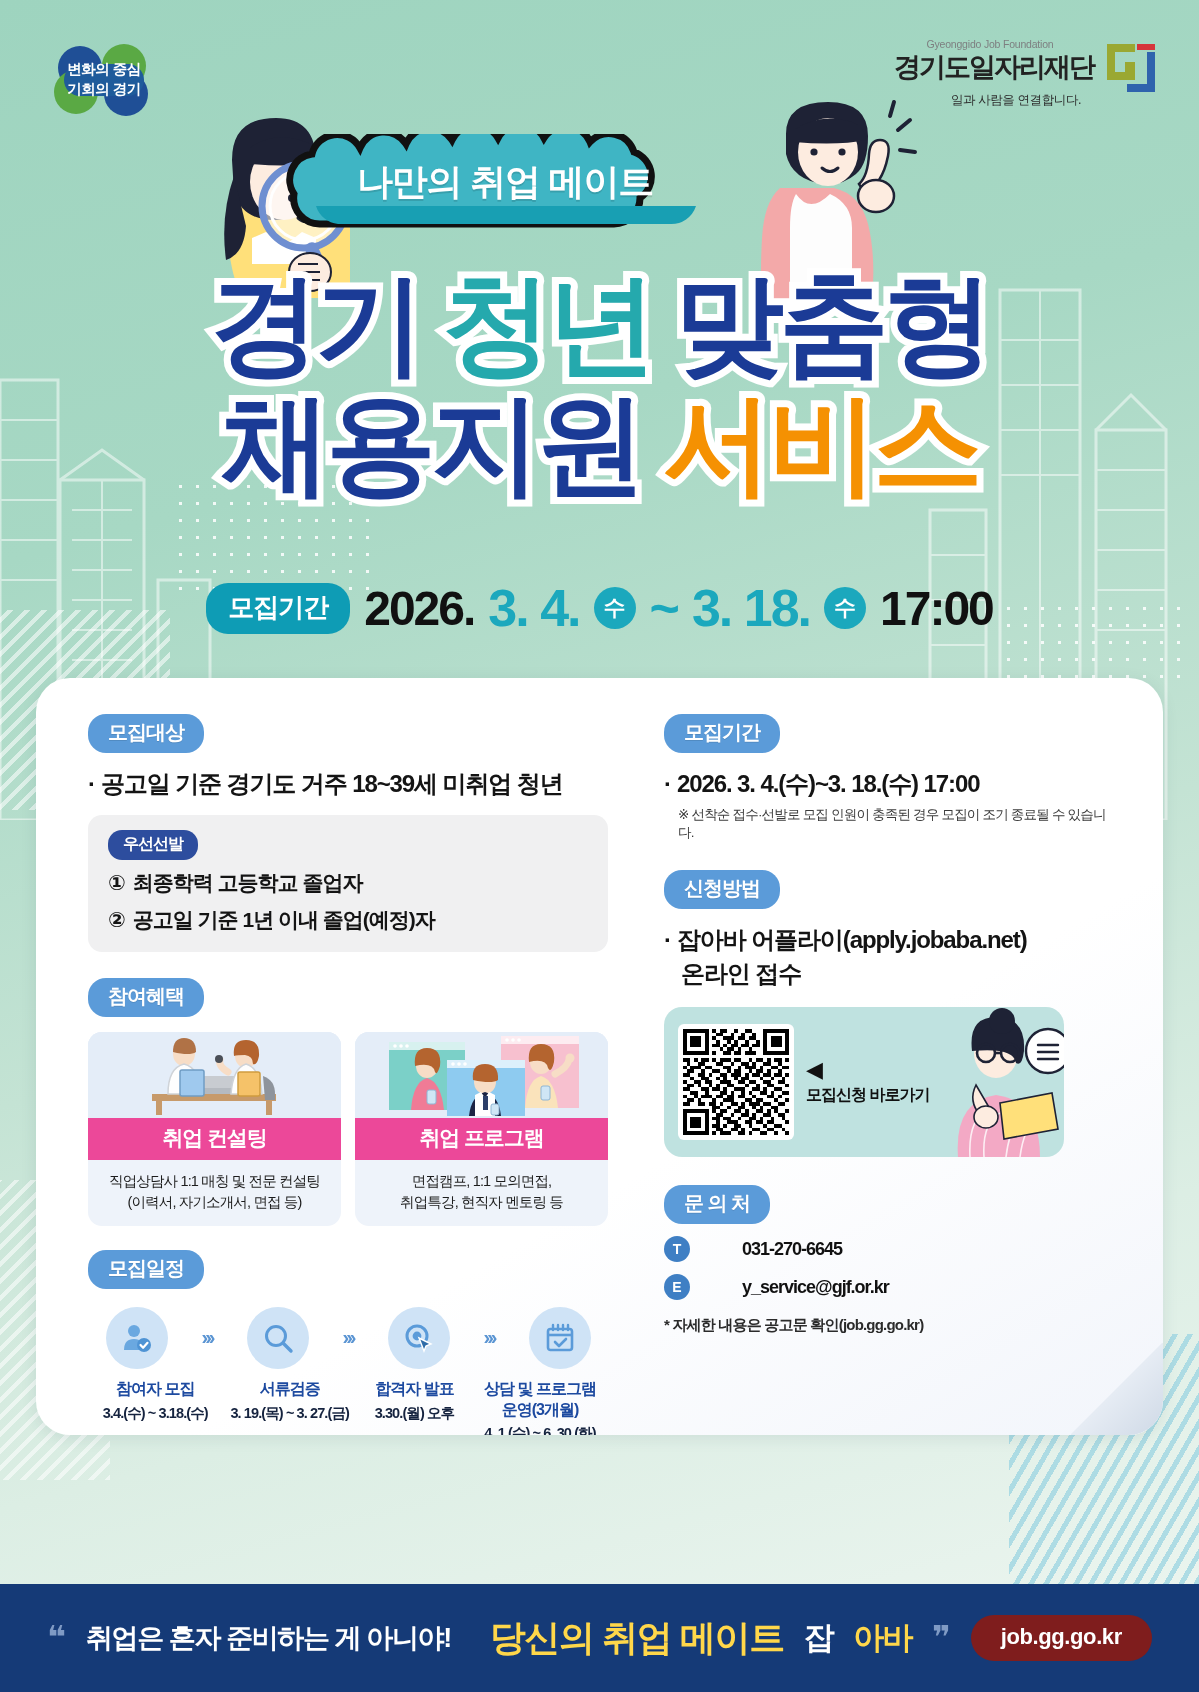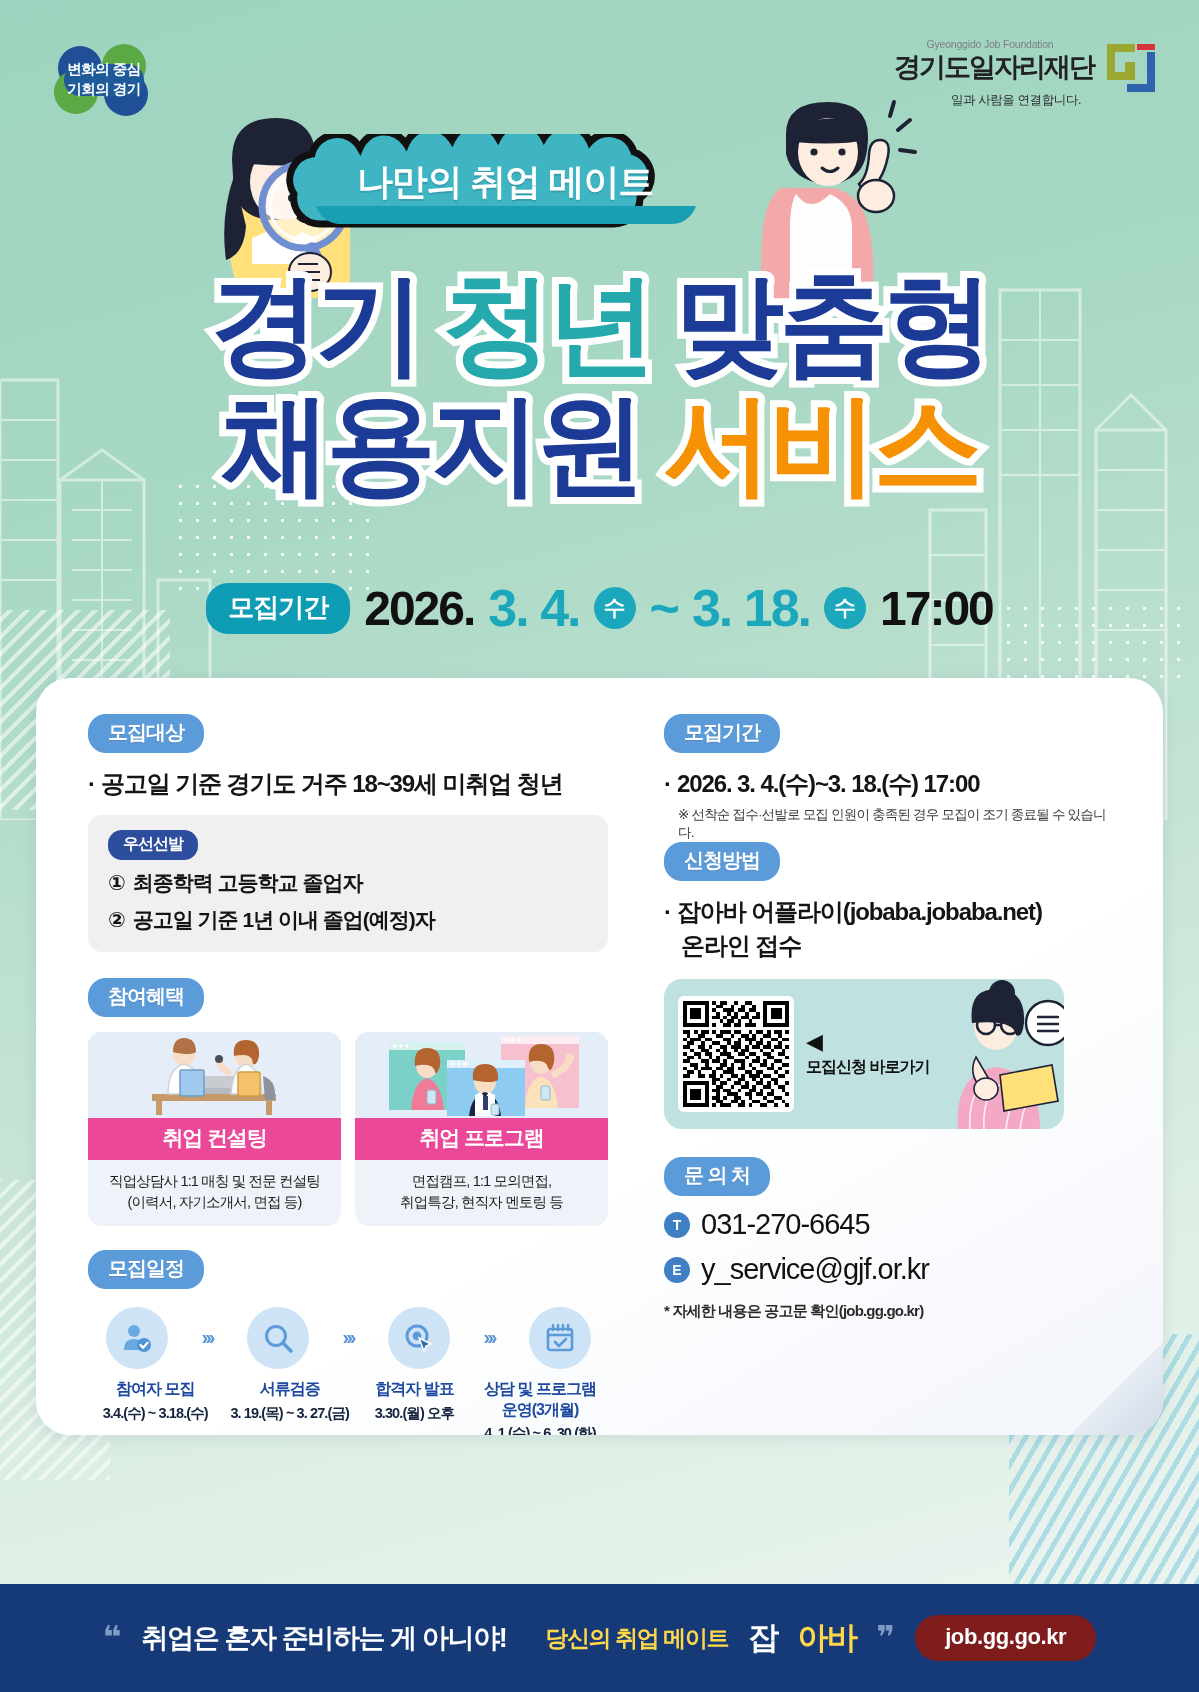--- a/index.html
+++ b/index.html
@@ -179,30 +179,30 @@
 
   
   .contact-line {
     display: flex; align-items: center; gap: 11px; margin-top: 12px;
   }
   .contact-ico {
     width: 26px; height: 26px; border-radius: 50%; background: #3f7fc4; color: #fff;
     font-size: 14px; font-weight: 800; display: flex; align-items: center; justify-content: center;
     flex: none;
   }
-  .contact-val { font-size: 29px; font-weight: 400; color: #111; letter-spacing: -1px; }
+  .contact-val { font-size: 18px; font-weight: 700; color: #111; letter-spacing: -1px; margin-left: 41px; }
 
   
   .footer {
     position: absolute; left: 0; bottom: 0; width: 1199px; height: 108px;
     background: #153a77; display: flex; align-items: center; justify-content: center; gap: 20px;
   }
   .f-quote { color: #7f9ac4; font-size: 32px; font-weight: 900; line-height: .8; }
   .f-white { color: #fff; font-size: 27px; font-weight: 800; letter-spacing: -1.4px; }
-  .f-yellow{ color: #ffd74a; font-size: 23px; font-weight: 800; letter-spacing: -1.4px; margin-left: 19px; }
+  .f-yellow{ color: #ffd74a; font-size: 36px; font-weight: 800; letter-spacing: -1.4px; margin-left: 19px; }
   .f-brand-1 { color: #fff; font-size: 31px; font-weight: 900; letter-spacing: -1.6px; }
   .f-brand-2 { color: #ffd74a; font-size: 31px; font-weight: 900; letter-spacing: -1.6px; }
   .f-url {
     background: #7f1d1d; color: #fff; font-size: 22px; font-weight: 800;
     padding: 9px 30px 11px; border-radius: 26px; letter-spacing: -.4px;
   }
   .footer-stripe {
     position: absolute; right: 0; bottom: 108px; width: 190px; height: 250px;
     background: repeating-linear-gradient(-60deg, #9fd6e2 0 5px, transparent 5px 13px);
     opacity: .8;
@@ -553,24 +553,24 @@
     <div class="col-right">
 
       <div>
         <span class="pill pill-blue">모집기간</span>
         <div class="bullet-line">
           <span class="dot">·</span><span>2026. 3. 4.(수)~3. 18.(수) 17:00</span>
         </div>
         <div class="note">※ 선착순 접수·선발로 모집 인원이 충족된 경우 모집이 조기 종료될 수 있습니다.</div>
       </div>
 
-      <div style="">
+      <div style="margin-top:28px;">
         <span class="pill pill-blue">신청방법</span>
         <div class="bullet-line">
-          <span class="dot">·</span><span>잡아바 어플라이(jobaba.jobaba.net)</span><br>
+          <span class="dot">·</span><span>잡아바 어플라이(apply.jobaba.net)</span><br>
           <span style="margin-left:17px;">온라인 접수</span>
         </div>
 
         <div class="qr-box">
           <div class="qr-img">
             <svg viewBox="0 0 29 29" width="106" height="106" shape-rendering="crispEdges">
               <rect width="29" height="29" fill="#fff"></rect>
               <g fill="#000">
                 <rect x="0" y="0" width="7" height="1"></rect>
                   <rect x="0" y="6" width="7" height="1"></rect>

